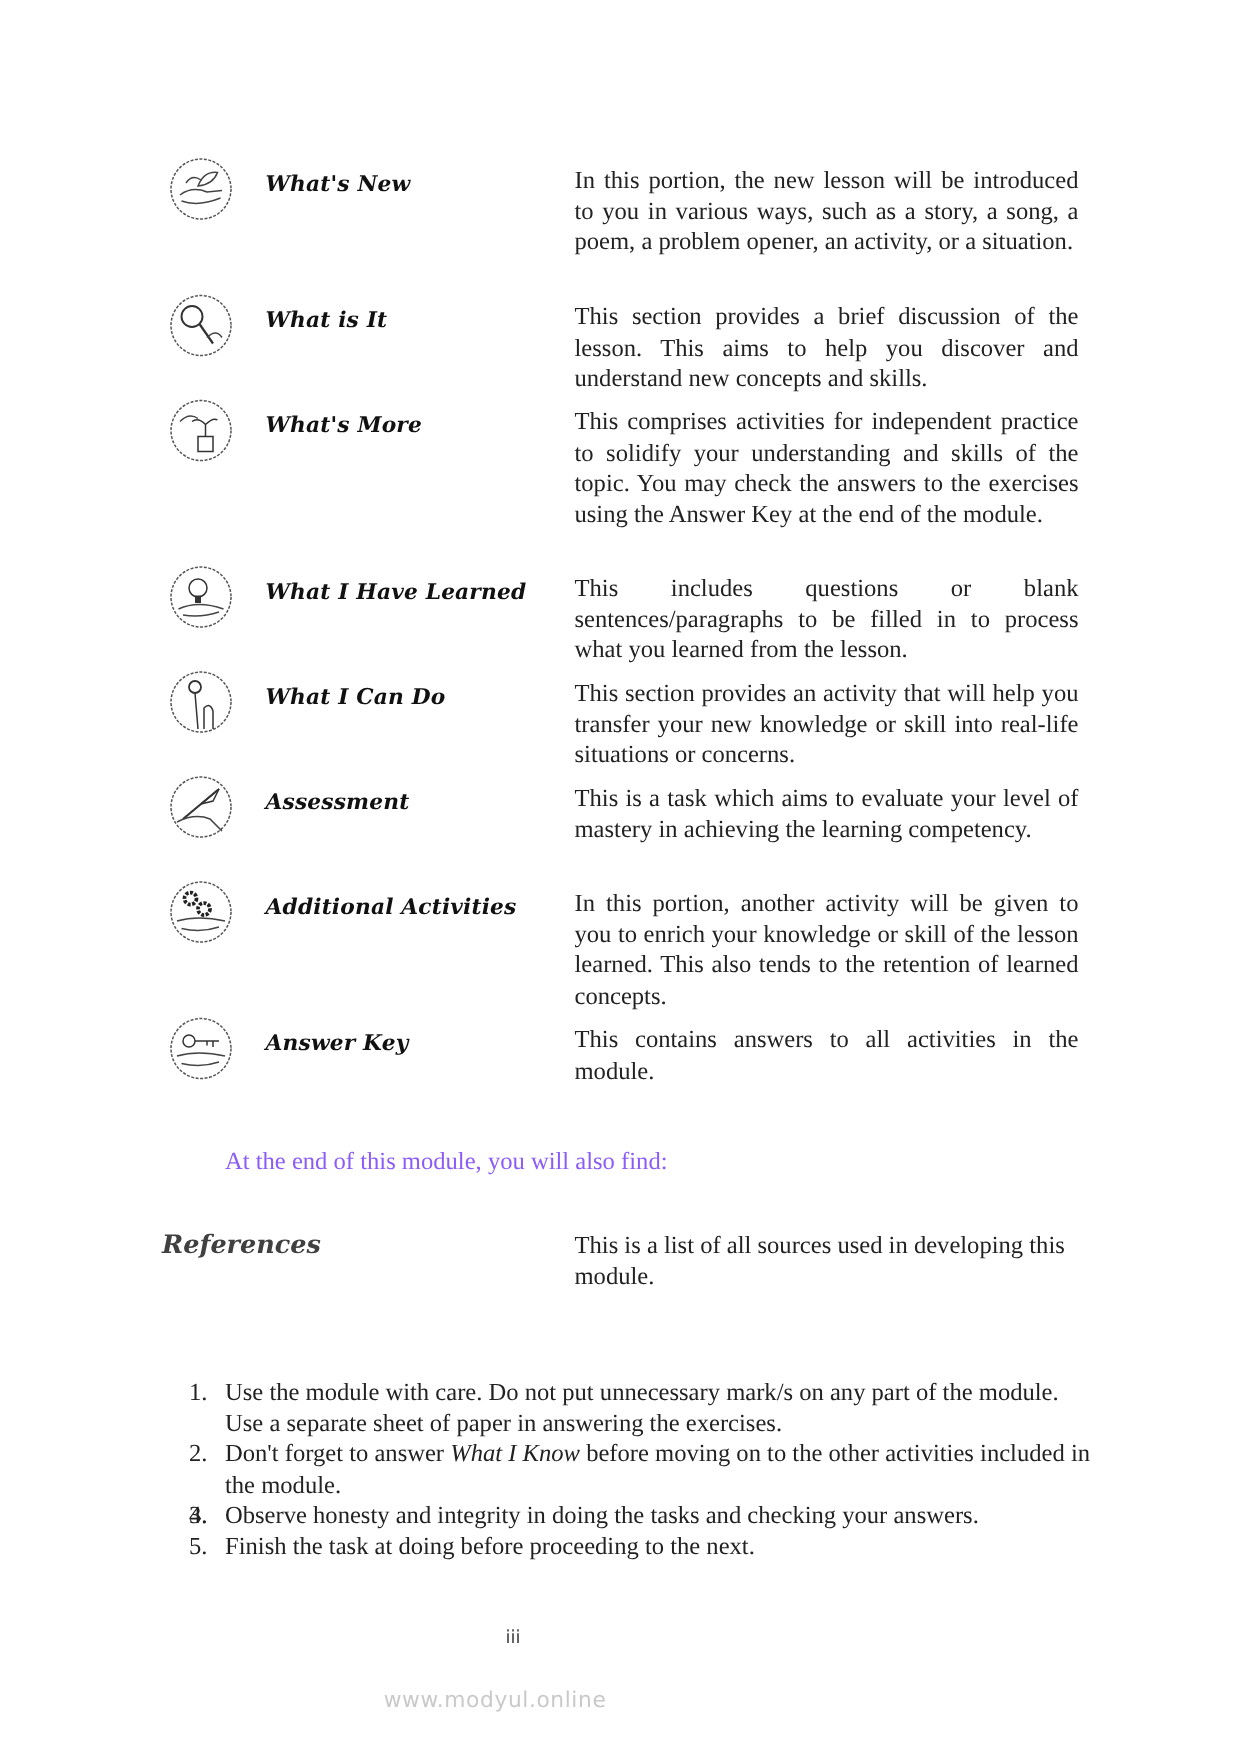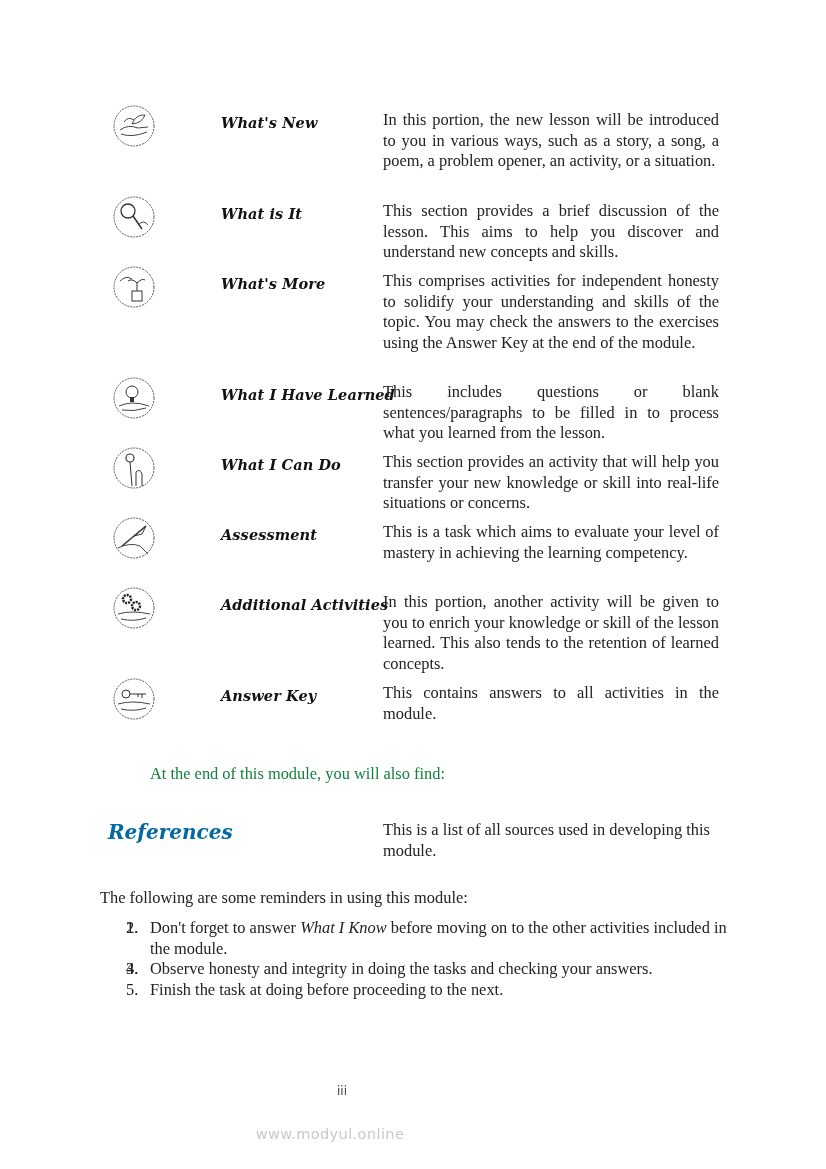--- a/index.html
+++ b/index.html
@@ -12,38 +12,38 @@
 
     .row { position: absolute; left: 112px; width: 610px; }
     .icon {
       position: absolute; left: 0; top: -6px; width: 44px; height: 44px;
     }
     .icon svg { width: 44px; height: 44px; display: block; }
     .label {
       position: absolute; left: 65px; top: 4px;
       font-family: "DejaVu Serif", serif;
       font-weight: bold; font-style: italic; font-size: 14.5px; color: #111;
-      white-space: nowrap; letter-spacing: 0.1px; margin-left: 44px;
+      white-space: nowrap; letter-spacing: 0.1px;
     }
     .desc {
       position: absolute; left: 271px; top: 0; width: 336px;
       font-size: 14.5px; line-height: 20.6px; text-align: justify;
       color: #222;
       font-family: Liberation Serif, serif;
       font-size: 16.4px;
     }
 
     .intro {
       position: absolute; left: 150px; top: 764px;
-      font-family: "Liberation Serif", serif; font-size: 16.4px; color: #15803d;
+      font-family: "Liberation Serif", serif; font-size: 16.4px; color: #8b5cf6;
     }
     .ref-label {
       position: absolute; left: 108px; top: 820px;
       font-family: "DejaVu Serif", serif; font-weight: bold; font-style: italic;
-      font-size: 20px; color: #0369a1;
+      font-size: 17px; color: #404040;
     }
     .ref-desc {
       position: absolute; left: 383px; top: 820px; width: 336px;
       font-family: "Liberation Serif", serif; font-size: 16.4px; line-height: 20.6px; color: #222;
     }
     .reminders-intro {
       position: absolute; left: 100px; top: 888px;
       font-family: "Liberation Serif", serif; font-size: 16.4px; color: #222;
     }
     .reminders {
@@ -99,21 +99,21 @@
   <div class="row" style="top:271px;">
     <div class="icon">
       <svg viewBox="0 0 44 44">
           <circle cx="22" cy="22" r="20" fill="none" stroke="#555" stroke-width="1" stroke-dasharray="2 1"></circle>
         <rect x="20" y="26" width="10" height="10" fill="none" stroke="#333" stroke-width="1"></rect>
         <path d="M25 26 L25 18 M25 18 Q20 13 16 16 M25 18 Q30 13 33 15" fill="none" stroke="#333" stroke-width="1"></path>
         <path d="M8 16 Q14 10 20 14" fill="none" stroke="#444" stroke-width="1"></path>
         </svg>
     </div>
     <div class="label">What's More</div>
-    <div class="desc">This comprises activities for independent honesty to solidify your understanding and skills of the topic. You may check the answers to the exercises using the Answer Key at the end of the module.</div>
+    <div class="desc">This comprises activities for independent practice to solidify your understanding and skills of the topic. You may check the answers to the exercises using the Answer Key at the end of the module.</div>
   </div>
 
   <div class="row" style="top:382px;">
     <div class="icon">
       <svg viewBox="0 0 44 44">
           <circle cx="22" cy="22" r="20" fill="none" stroke="#555" stroke-width="1" stroke-dasharray="2 1"></circle>
         <circle cx="20" cy="16" r="6" fill="none" stroke="#333" stroke-width="1"></circle>
         <rect x="18" y="21" width="4" height="5" fill="#333"></rect>
         <path d="M7 30 Q20 24 37 30" fill="none" stroke="#444" stroke-width="1"></path>
         <path d="M10 34 Q22 36 34 32" fill="none" stroke="#444" stroke-width="1"></path>
@@ -174,25 +174,25 @@
     </div>
     <div class="label">Answer Key</div>
     <div class="desc">This contains answers to all activities in the module.</div>
   </div>
 
   <div class="intro">At the end of this module, you will also find:</div>
 
   <div class="ref-label">References</div>
   <div class="ref-desc">This is a list of all sources used in developing this module.</div>
 
-  <div class="reminders-intro">The following are some reminders in using this module:</div>
 
   <ol class="reminders">
     <li>
       <span class="num">1.</span>
+      <span>Use the module with care. Do not put unnecessary mark/s on any part of the module. Use a separate sheet of paper in answering the exercises.</span>
     </li>
     <li>
       <span class="num">2.</span>
       <span>Don't forget to answer </span><em>What I Know</em><span> before moving on to the other activities included in the module.</span>
     </li>
     <li>
       <span class="num">3.</span>
     </li>
     <li>
       <span class="num">4.</span>

